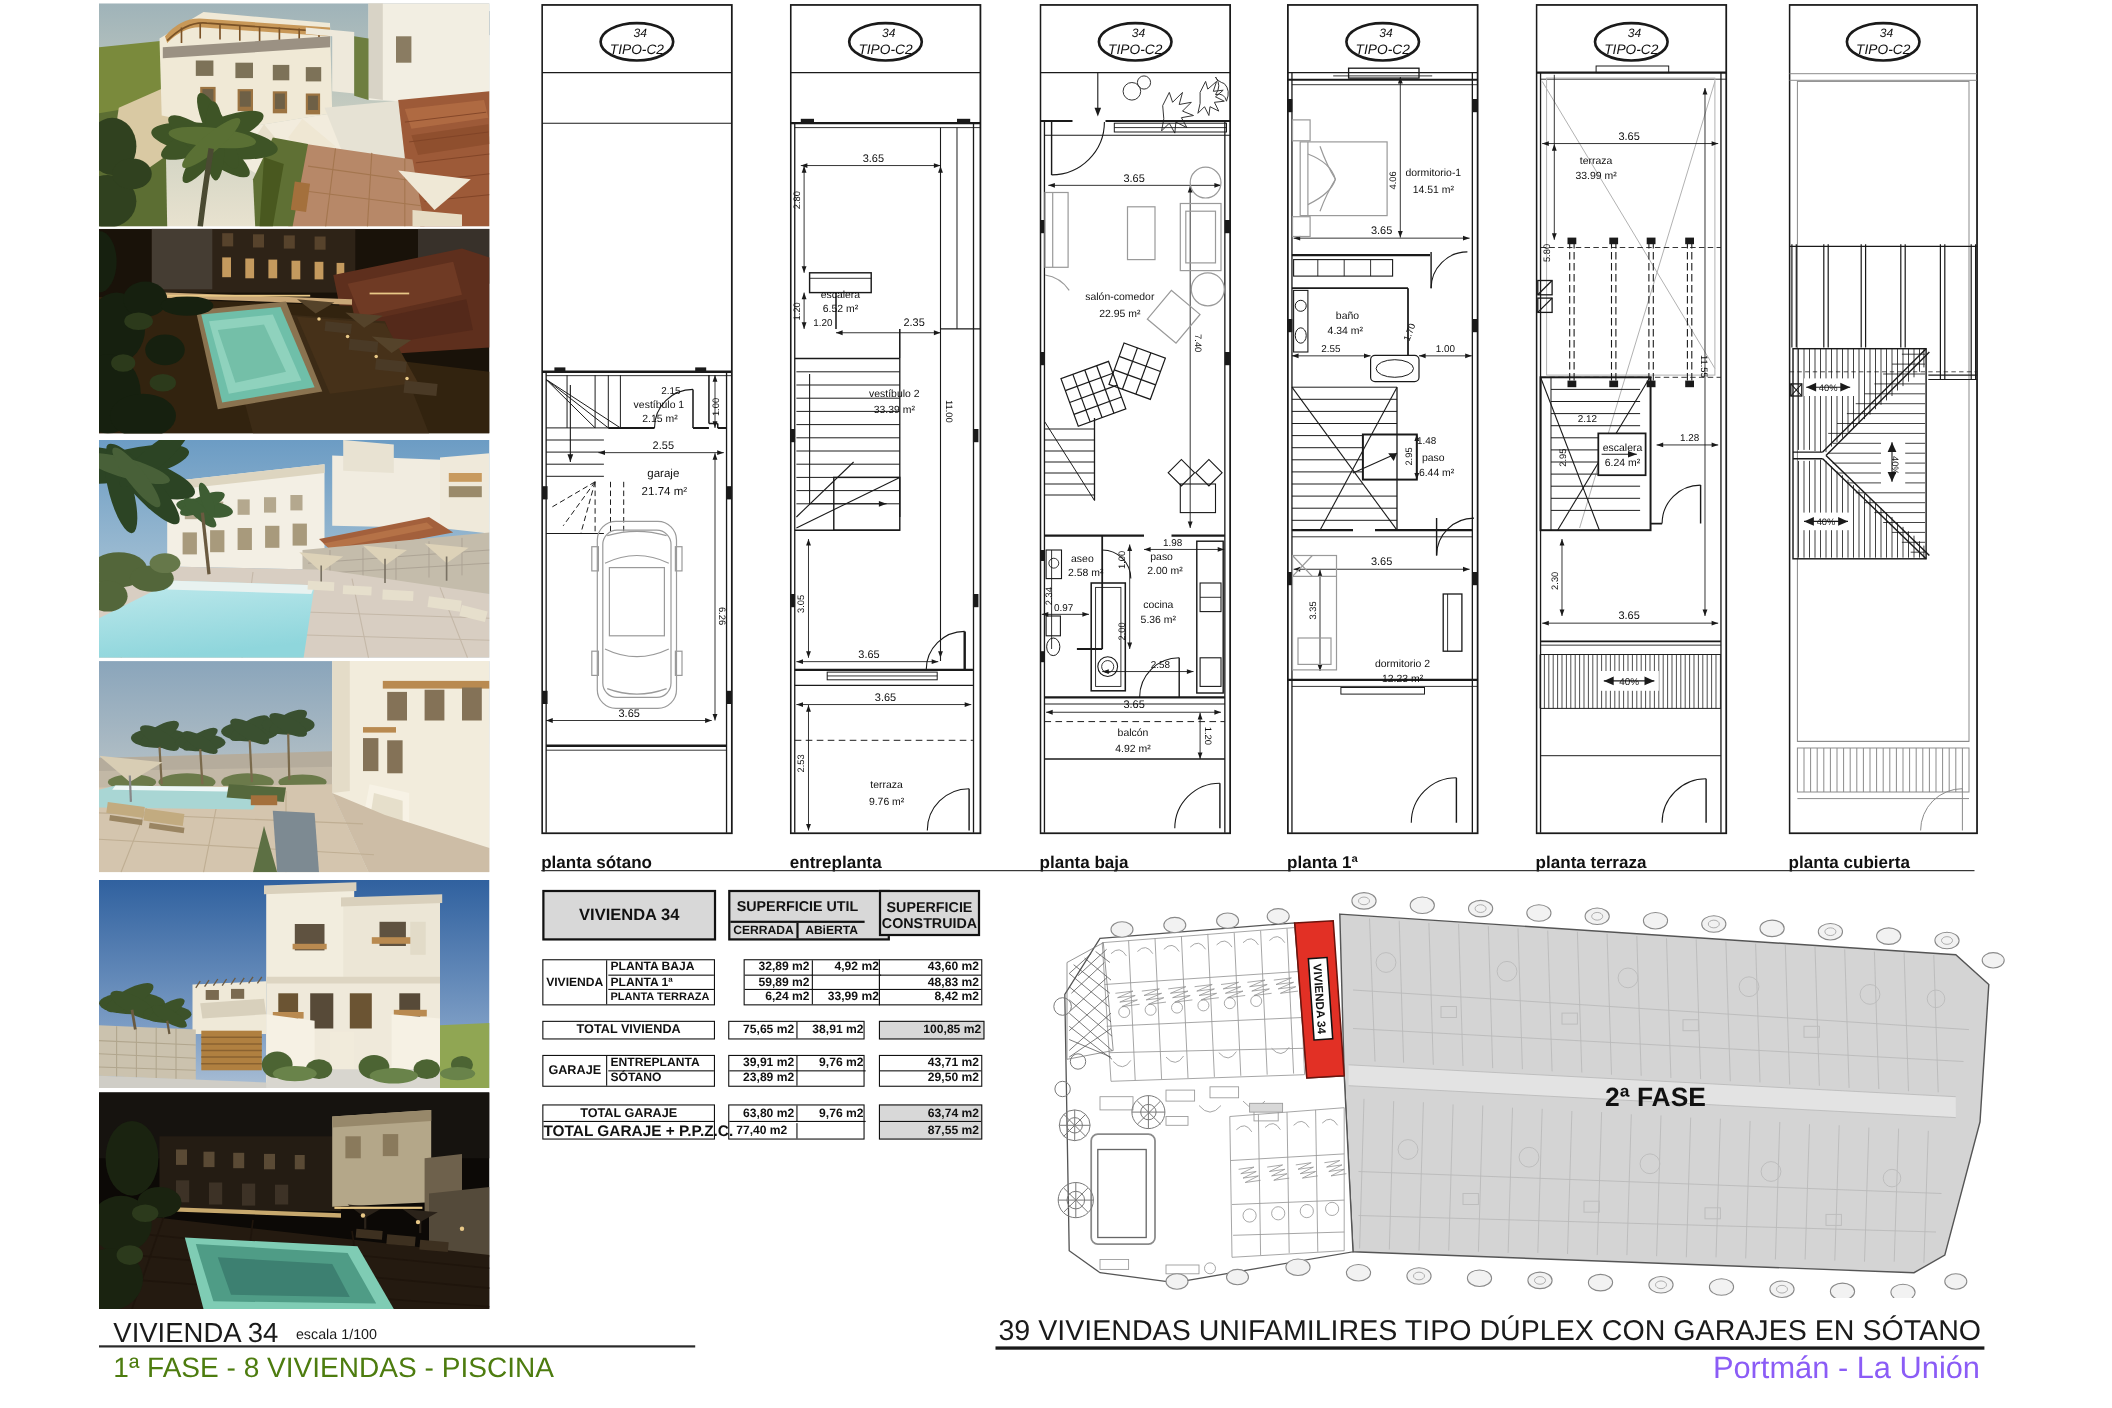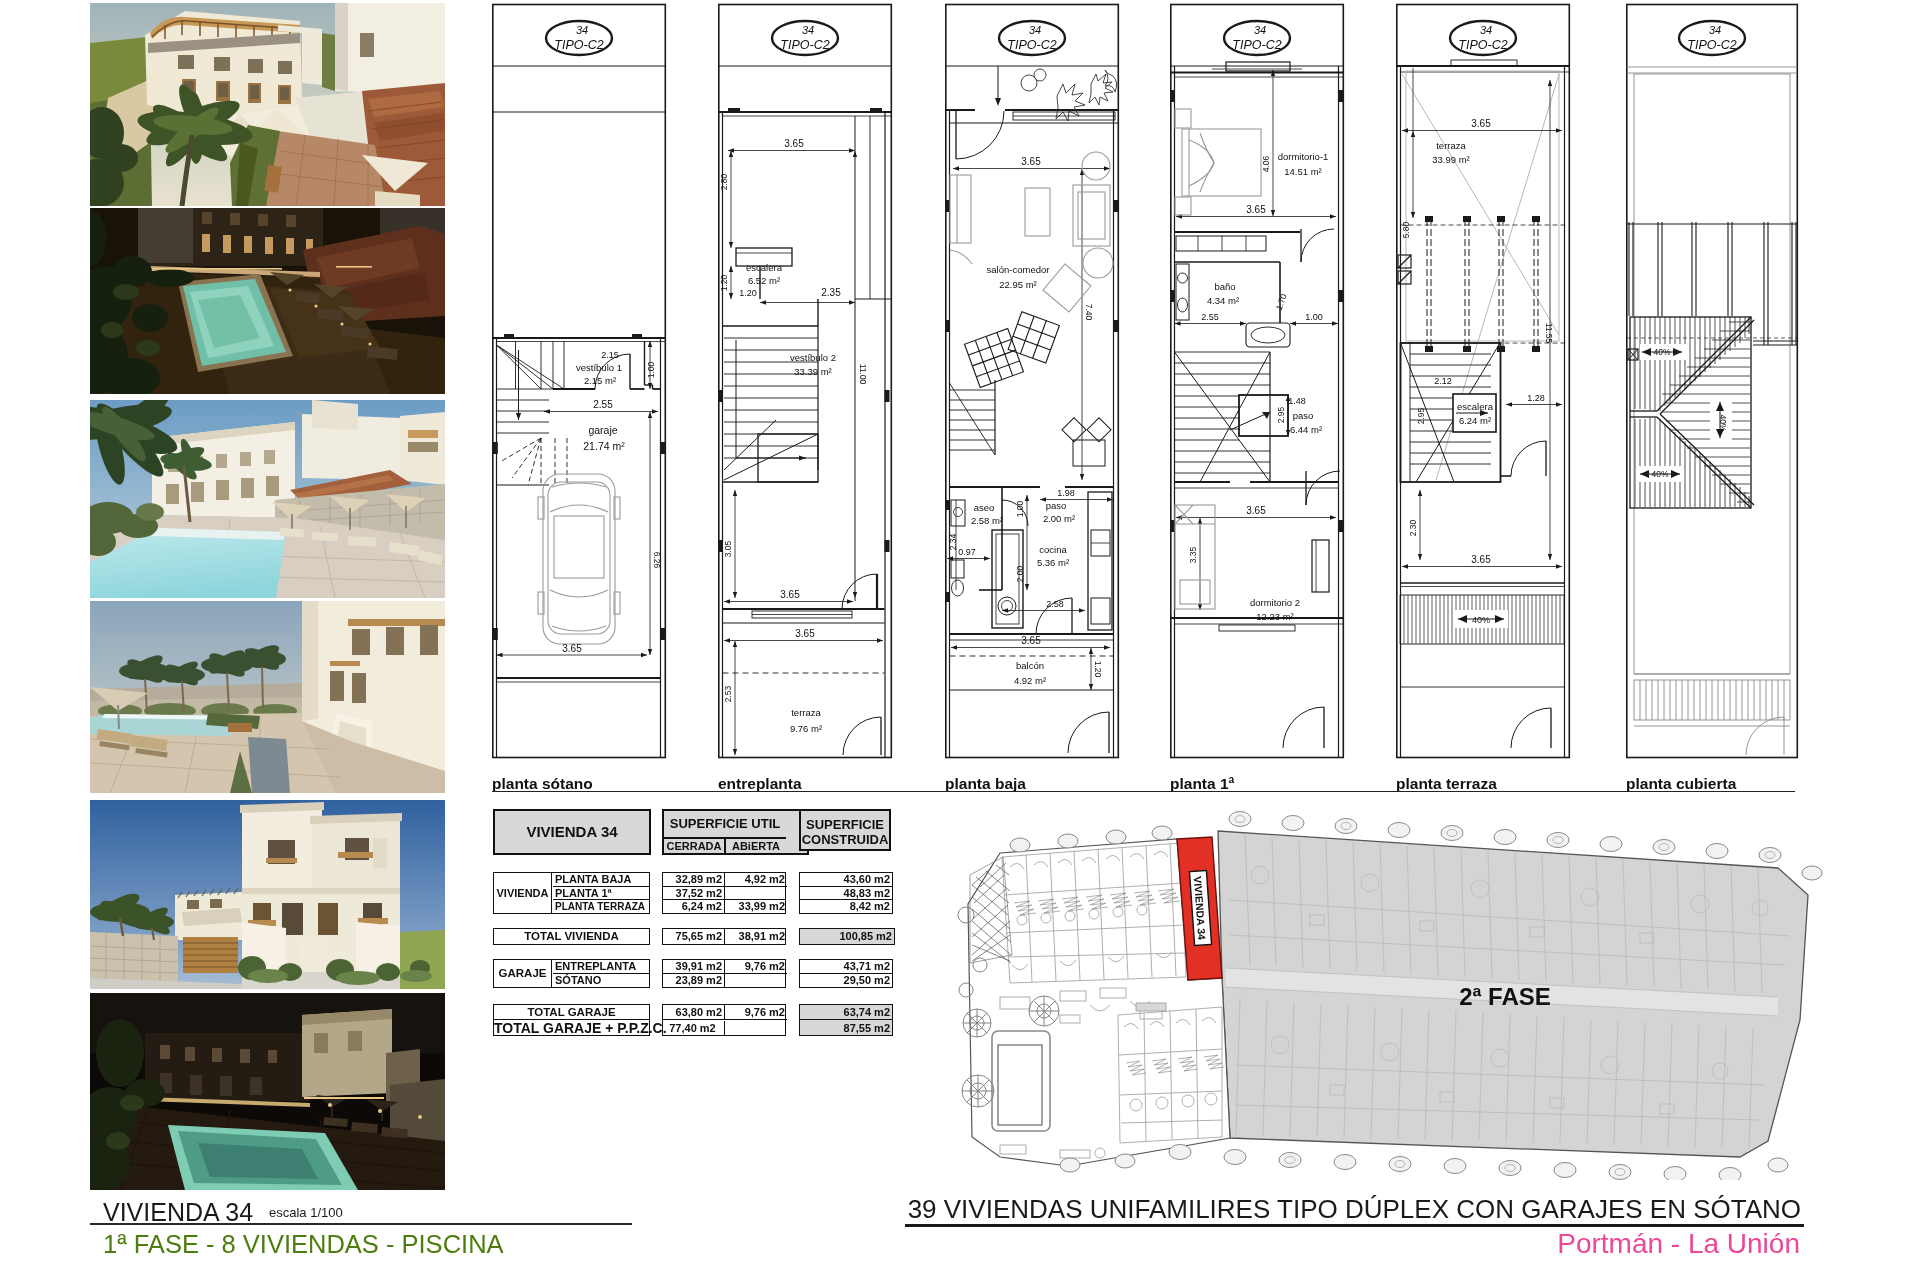--- a/index.html
+++ b/index.html
@@ -1449,24 +1449,24 @@
 
 <div class="abs" style="left:799px;top:809px;width:92px;height:42px;background:#d8d8d8;border:2px solid #111;text-align:center;font-size:13px;line-height:15px;padding-top:6px;box-sizing:border-box;">SUPERFICIE<br>CONSTRUIDA</div>
 
 <div class="abs" style="left:493px;top:872px;width:155px;height:40px;border:1.7px solid #111;">
   <div class="abs" style="left:0;top:0;width:57px;height:40px;border-right:1.7px solid #111;text-align:center;line-height:40px;font-size:11px;">VIVIENDA</div>
   <div class="abs" style="left:59px;top:0;width:94px;height:13px;border-bottom:1.4px solid #111;font-size:11px;line-height:13px;padding-left:2px;">PLANTA BAJA</div>
   <div class="abs" style="left:59px;top:14px;width:94px;height:12px;border-bottom:1.4px solid #111;font-size:11px;line-height:12px;padding-left:2px;">PLANTA 1ª</div>
   <div class="abs" style="left:59px;top:27px;width:94px;height:13px;font-size:10px;line-height:13px;padding-left:2px;">PLANTA TERRAZA</div>
 </div>
 
-<div class="abs" style="left:662px;top:872px;width:122px;height:40px;border:1.7px solid #111;">
+<div class="abs" style="left:676px;top:872px;width:122px;height:40px;border:1.7px solid #111;">
   <div class="abs" style="left:0;top:0;width:59px;height:13px;border-right:1.7px solid #111;border-bottom:1.4px solid #111;font-size:11px;line-height:13px;text-align:right;padding-right:2px;">32,89 m2</div>
   <div class="abs" style="left:61px;top:0;width:61px;height:13px;border-bottom:1.4px solid #111;font-size:11px;line-height:13px;text-align:right;padding-right:2px;">4,92 m2</div>
-  <div class="abs" style="left:0;top:14px;width:59px;height:12px;border-right:1.7px solid #111;border-bottom:1.4px solid #111;font-size:11px;line-height:12px;text-align:right;padding-right:2px;">37,52 m2</div>
+  <div class="abs" style="left:0;top:14px;width:59px;height:12px;border-right:1.7px solid #111;border-bottom:1.4px solid #111;font-size:11px;line-height:12px;text-align:right;padding-right:2px;">59,89 m2</div>
   <div class="abs" style="left:61px;top:14px;width:61px;height:12px;border-bottom:1.4px solid #111;"></div>
   <div class="abs" style="left:0;top:27px;width:59px;height:13px;border-right:1.7px solid #111;font-size:11px;line-height:13px;text-align:right;padding-right:2px;">6,24 m2</div>
   <div class="abs" style="left:61px;top:27px;width:61px;height:13px;font-size:11px;line-height:13px;text-align:right;padding-right:2px;">33,99 m2</div>
 </div>
 
 <div class="abs" style="left:799px;top:872px;width:92px;height:40px;border:1.7px solid #111;">
   <div class="abs" style="left:0;top:0;width:90px;height:13px;border-bottom:1.4px solid #111;font-size:11px;line-height:13px;text-align:right;padding-right:2px;">43,60 m2</div>
   <div class="abs" style="left:0;top:14px;width:90px;height:12px;border-bottom:1.4px solid #111;font-size:11px;line-height:12px;text-align:right;padding-right:2px;">48,83 m2</div>
   <div class="abs" style="left:0;top:27px;width:90px;height:13px;font-size:11px;line-height:13px;text-align:right;padding-right:2px;">8,42 m2</div>
 </div>
@@ -1693,15 +1693,15 @@
 <div class="abs ptxt" style="left:269px;top:1205px;font-size:13px;color:#1a1a1a;">escala 1/100</div>
 
 <div class="abs" style="left:90px;top:1223px;width:542px;height:2px;background:#2a2a2a;"></div>
 
 <div class="abs ptxt" style="left:103px;top:1230px;font-size:25.5px;color:#4d7c0f;">1ª FASE - 8 VIVIENDAS - PISCINA</div>
 
 <div class="abs ptxt" style="left:1801px;top:1194px;font-size:26px;color:#1a1a1a;transform:translateX(-100%);white-space:nowrap;">39 VIVIENDAS UNIFAMILIRES TIPO DÚPLEX CON GARAJES EN SÓTANO</div>
 
 <div class="abs" style="left:905px;top:1224px;width:899px;height:3px;background:#1a1a1a;"></div>
 
-<div class="abs ptxt" style="left:1800px;top:1228px;font-size:28px;color:#ec4899;transform:translateX(-100%);white-space:nowrap;">Portmán - La Unión</div>
+<div class="abs ptxt" style="left:1800px;top:1228px;font-size:28px;color:#8b5cf6;transform:translateX(-100%);white-space:nowrap;">Portmán - La Unión</div>
 
 </div>
 
 </body></html>

